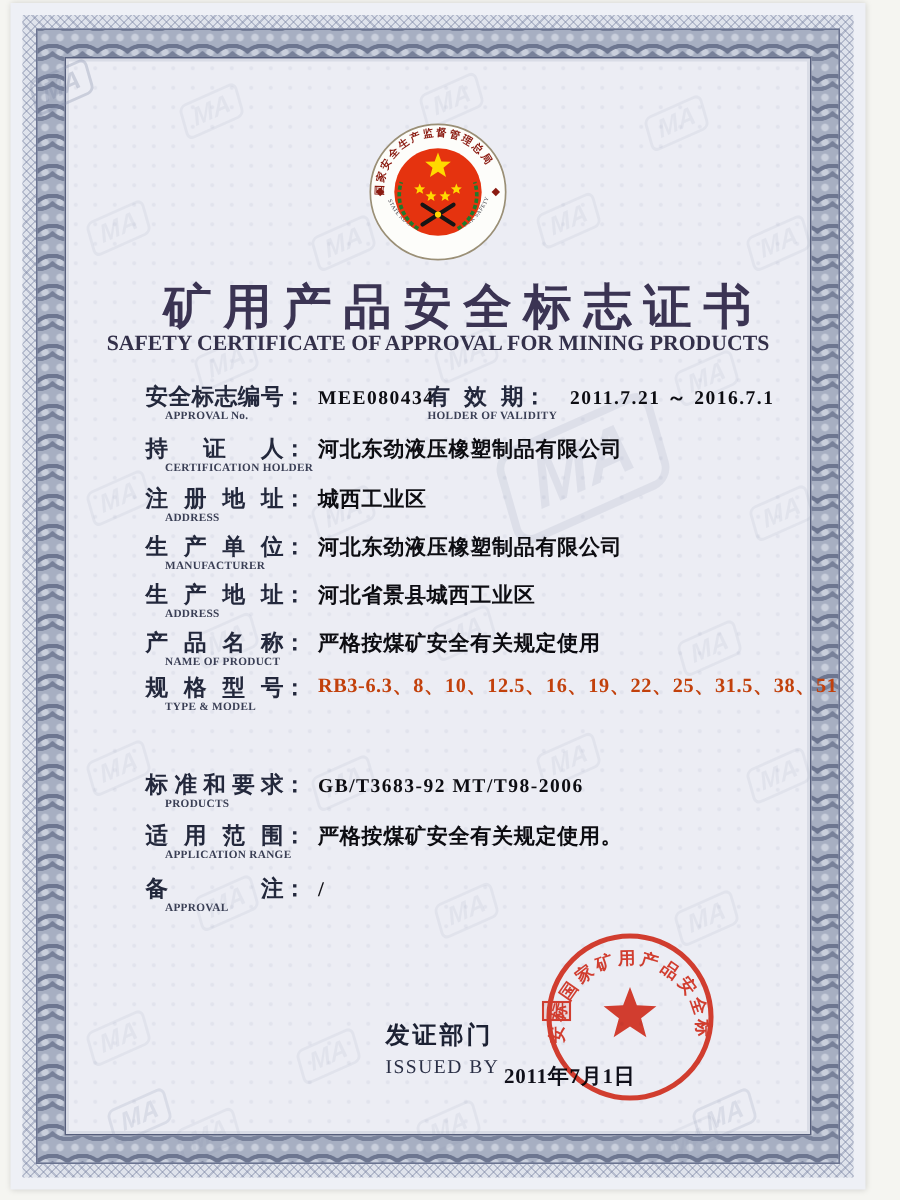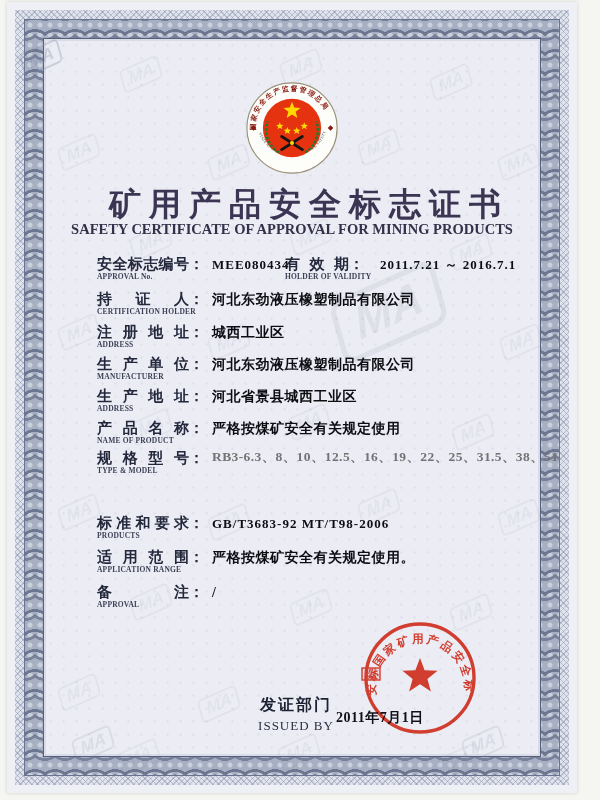--- a/index.html
+++ b/index.html
@@ -62,40 +62,40 @@
   .title-en{
     position:absolute;left:7px;top:221px;width:570px;
     text-align:center;font-size:14.5px;font-weight:bold;color:#33304a;
   }
   .row{position:absolute;left:97px;width:440px;height:32px;}
   .lbl-line{white-space:nowrap;color:#23283c;font-size:15px;font-weight:bold;}
   .jchars{display:inline-flex;justify-content:space-between;width:92px;vertical-align:bottom;}
   .jchars.w64{width:64px;}
   .colon{font-weight:bold;color:#23283c;}
   .sub{
-    position:absolute;left:0;top:17px;
+    position:absolute;left:13px;top:17px;
     font-size:7.5px;font-weight:bold;letter-spacing:.2px;color:#3a3f55;white-space:nowrap;
   }
   .val{
     font-size:14px;font-weight:bold;color:#0d0d12;margin-left:8px;letter-spacing:.5px;margin-top:19px;
   }
   .val-num{font-size:13px;letter-spacing:1px;}
   .row-approval{top:255px;}
   .grp-validity{position:absolute;left:188px;top:0;}
   .grp-validity .sub{left:0;}
   .val-wrap{
     display:inline-block;vertical-align:top;width:322px;margin-left:8px;
-    font-size:13.5px;font-weight:bold;color:#737373;line-height:16px;letter-spacing:.4px;
+    font-size:13.5px;font-weight:bold;color:#c2410c;line-height:16px;letter-spacing:.4px;
   }
   .declaration{
     position:absolute;left:80px;top:627px;width:452px;
     font-size:12.5px;font-weight:600;color:#14141c;line-height:15.5px;
     text-indent:2.2em;text-align:justify;letter-spacing:.3px;
   }
-  .issuedby{position:absolute;left:238px;top:680px;width:116px;text-align:center;margin-top:15px;}
+  .issuedby{position:absolute;left:257px;top:680px;width:116px;text-align:left;}
   .issuedby .cn{font-size:16px;font-weight:bold;color:#1c2133;letter-spacing:2px;}
   .issuedby .en{font-size:13px;color:#2a2f45;letter-spacing:1px;margin-top:2px;}
   .issue-date{
     position:absolute;left:336px;top:709px;
     font-size:14px;font-weight:bold;color:#10101a;letter-spacing:.5px;
   }
   .seal{position:absolute;left:361px;top:617px;width:118px;height:118px;
         mix-blend-mode:multiply;opacity:.92;}
 </style>
 </head>

